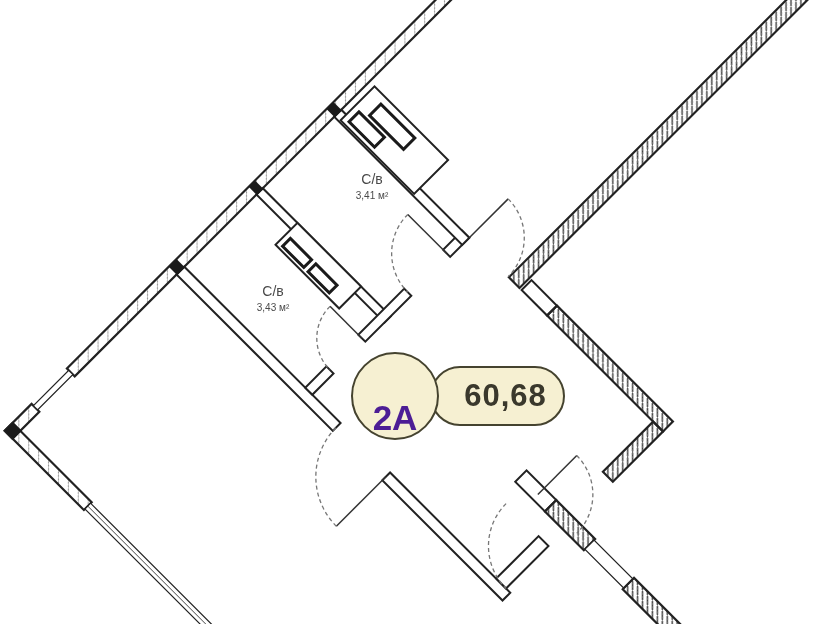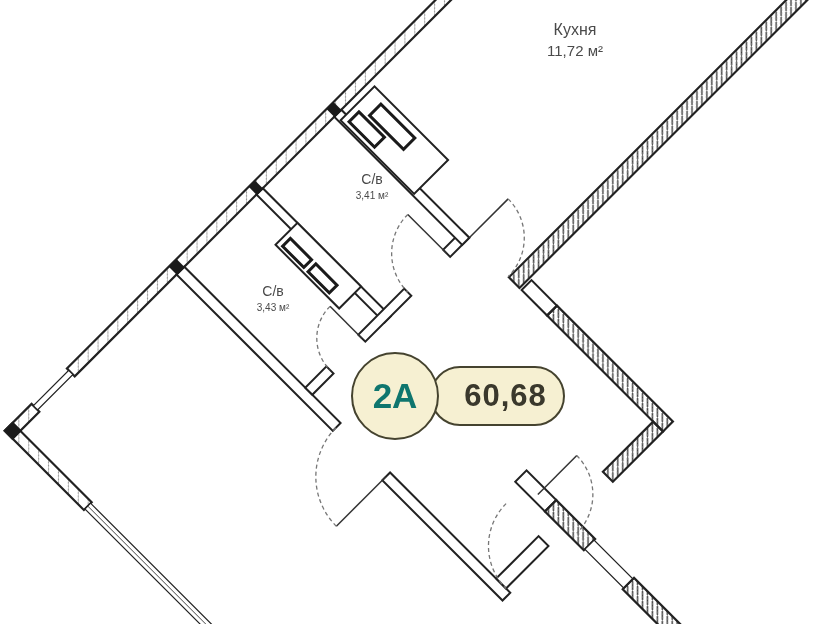--- a/index.html
+++ b/index.html
@@ -21,22 +21,22 @@
   .badge-pill{
     position:absolute;left:430px;top:366px;width:135px;height:60px;
     background:#f6f0d2;border:2px solid #45432f;border-radius:30px;
     box-sizing:border-box;display:flex;align-items:center;justify-content:center;
     padding-left:16px;
     font-size:31px;font-weight:bold;color:#3a382c;letter-spacing:1px;
   }
   .badge-circle{
     position:absolute;left:351px;top:352px;width:88px;height:88px;
     background:#f6f0d2;border:2.5px solid #45432f;border-radius:50%;
-    box-sizing:border-box;display:flex;align-items:center;justify-content:center;
-    font-size:35px;font-weight:bold;color:#0f766e;
+    box-sizing:border-box;display:flex;align-items:flex-end;justify-content:center;
+    font-size:35px;font-weight:bold;color:#4c1d95;
   }
 </style>
 </head>
 <body>
 
 <div class="stage">
 
   <svg width="824" height="624" viewBox="0 0 824 624">
     <defs>
       <pattern id="sparse" width="14" height="14" patternUnits="userSpaceOnUse">
@@ -120,24 +120,20 @@
         <path d="M 358 250 A 45 45 0 0 0 313 295"></path>
         <path d="M 478 240 A 55 55 0 0 0 423 295"></path>
         <path d="M 560 300 A 55 55 0 0 1 505 355"></path>
         <path d="M 207 410 A 70 70 0 0 1 277 340"></path>
         <path d="M 427 530 A 55 55 0 0 1 372 585"></path>
         <path d="M 343 514 A 60 60 0 0 0 283 574"></path>
       </g>
     </g>
   </svg>
 
-  <div class="room-label" style="left:575px;top:40px;">
-    <div class="room-name">Кухня</div>
-    <div class="room-area">11,72 м²</div>
-  </div>
 
   <div class="room-label small" style="left:372px;top:186px;">
     <div class="room-name">С/в</div>
     <div class="room-area">3,41 м²</div>
   </div>
 
   <div class="room-label small" style="left:273px;top:298px;">
     <div class="room-name">С/в</div>
     <div class="room-area">3,43 м²</div>
   </div>

